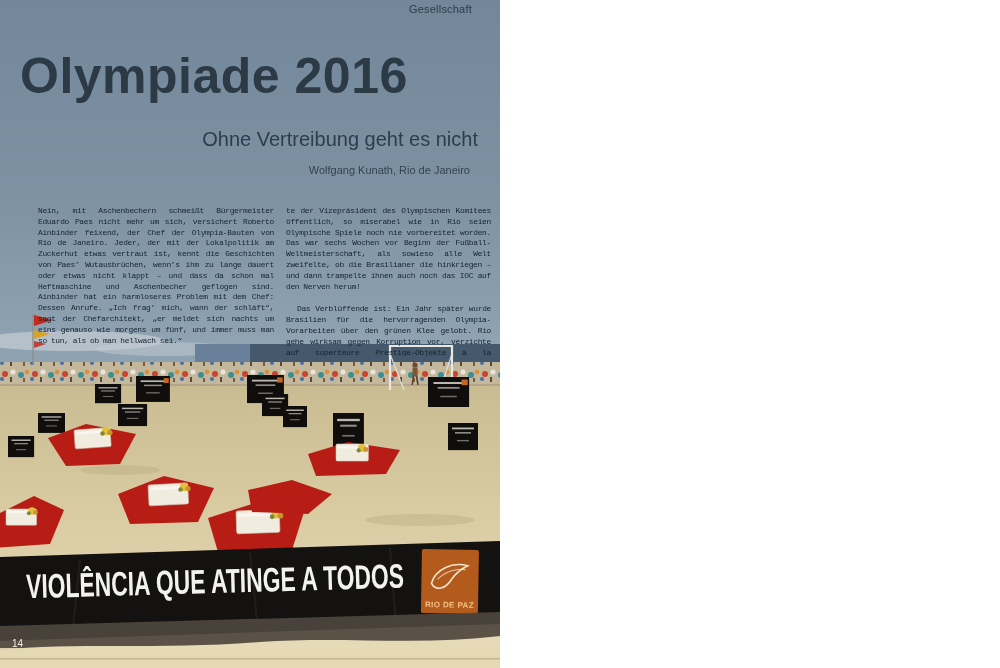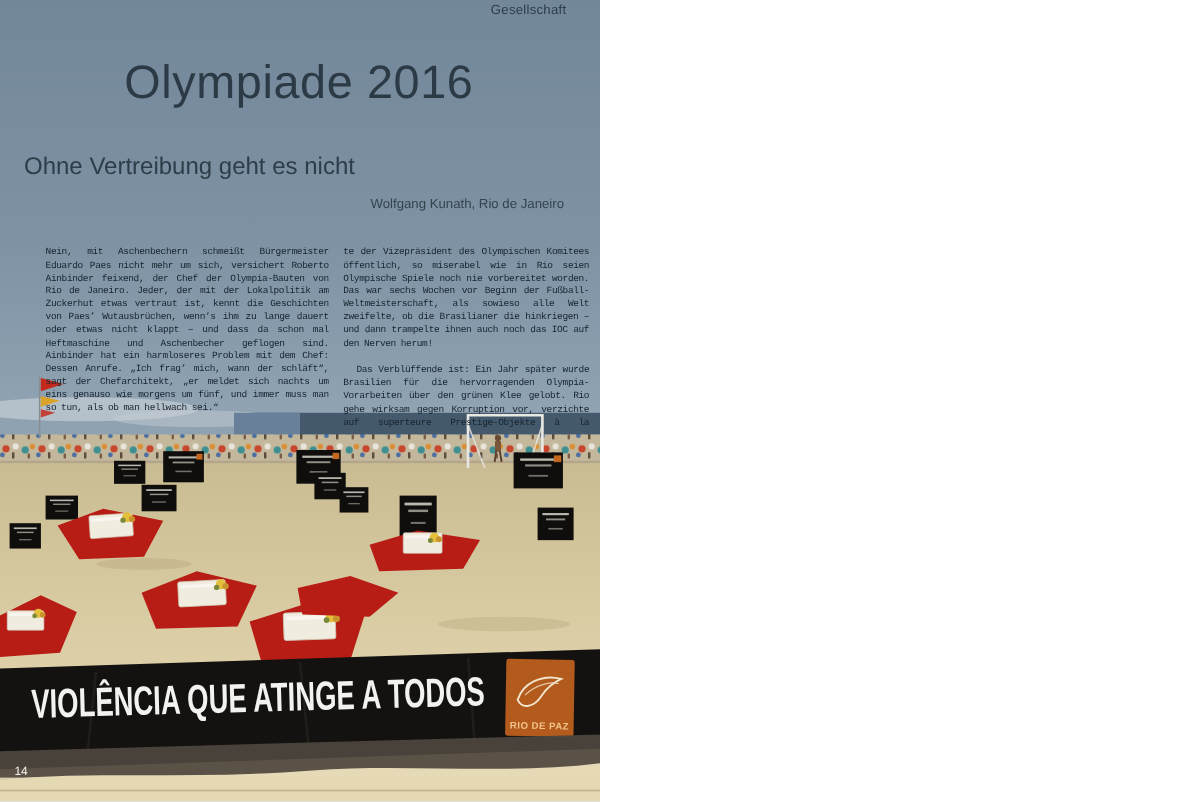--- a/index.html
+++ b/index.html
@@ -9,23 +9,23 @@
 
   .page-left { position:absolute; left:0; top:0; width:500px; height:668px; overflow:hidden;
                background:linear-gradient(#73879a 0%, #7e92a4 30%, #8da0b0 48%, #97a9b7 57%); }
   .page-right { position:absolute; left:500px; top:0; width:500px; height:668px; background:#fff; }
 
   .photo-svg { position:absolute; left:0; top:0; z-index:1; }
 
   .section-label { position:absolute; left:396px; top:3px; z-index:3;
                    font-size:11px; color:#2d3c49; letter-spacing:.2px;margin-left:13px; }
 
-  .title { position:absolute; left:20px; right:22px; top:50px; z-index:3; text-align:center;
-           font-size:39px; font-weight:400; color:#2c3a46; letter-spacing:.5px; line-height:1.05; }
-  .subtitle { position:absolute; left:20px; right:22px; top:128px; z-index:3; 
+  .title { position:absolute; left:20px; right:22px; top:50px; z-index:3; text-align:left;
+           font-size:50px; font-weight:700; color:#2c3a46; letter-spacing:.5px; line-height:1.05; }
+  .subtitle { position:absolute; left:20px; right:22px; top:128px; z-index:3; text-align:right;
               font-size:20px; font-weight:400; color:#2e3d4a; }
   .byline { position:absolute; left:20px; right:30px; top:164px; z-index:3; text-align:right;
             font-size:11px; color:#34434f; }
 
   .lcol { position:absolute; top:206px; z-index:3; font-size:7.9px; line-height:10.8px;
           letter-spacing:-0.3px; word-spacing:-0.4px; color:#16232f; text-align:justify;
           height:150px; overflow:hidden;font-family:Liberation Mono, monospace; }
   .lcol1 { left:38px; width:236px; }
   .lcol2 { left:286px; width:205px; }
 

